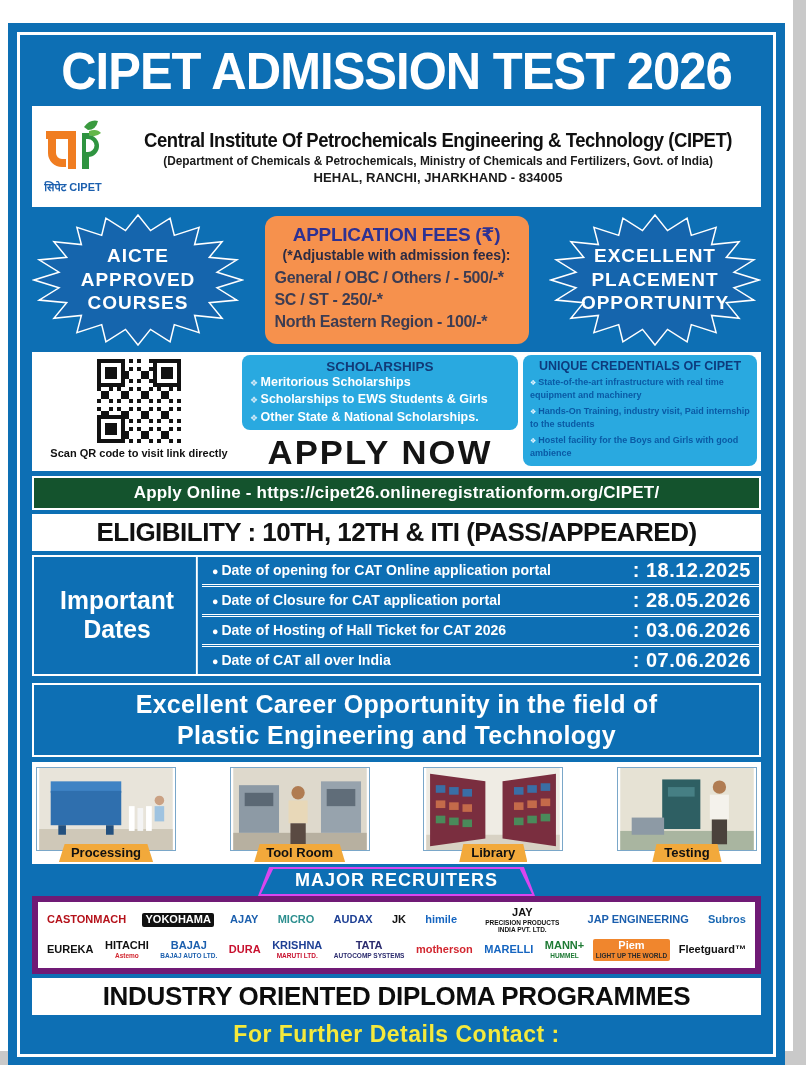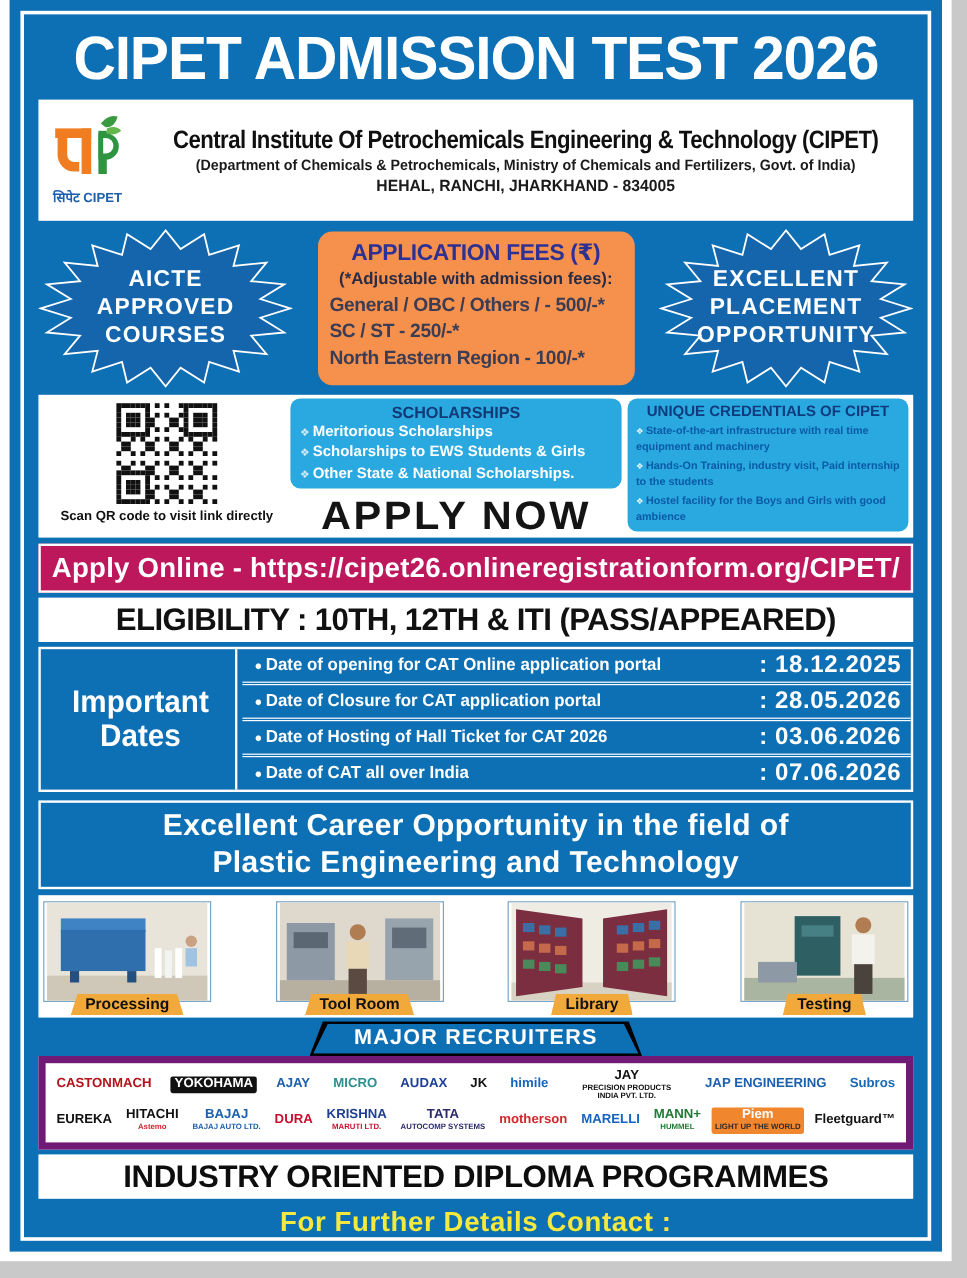--- a/index.html
+++ b/index.html
@@ -1,21 +1,21 @@
 <!DOCTYPE html>
 <html><head>
 <meta charset="utf-8">
 <style>
   * { box-sizing: border-box; margin: 0; padding: 0; }
   html,body { width:806px; height:1065px; }
   body { font-family:"Liberation Sans","DejaVu Sans",sans-serif; background:#ffffff; position:relative; overflow:hidden; }
   .scan-edge-right { position:absolute; right:0; top:0; width:13px; height:1065px; background:#c9c9c9; }
   .scan-edge-bottom { position:absolute; left:0; bottom:0; width:806px; height:14px; background:#c9c9c9; }
 
-  .poster { position:absolute; left:8px; top:0; width:777px; height:1043px; background:#0d6fb4; padding:9px; }
+  .poster { position:absolute; left:8px; top:23px; width:777px; height:1043px; background:#0d6fb4; padding:9px; }
   .frame { width:100%; height:100%; border:3px solid #ffffff; padding:8px 12px 6px 12px; overflow:hidden; }
 
   .main-title { color:#ffffff; font-weight:800; font-size:51px; text-align:center; letter-spacing:-1px;
     transform:scaleX(0.96); white-space:nowrap; line-height:1.05; margin-top:2px; }
 
   
   .header-panel { background:#ffffff; margin-top:7px; height:101px; display:flex; align-items:center; padding:4px 10px; }
   .logo-box { width:78px; text-align:center; }
   .logo-caption { font-size:11px; font-weight:700; color:#1b5fae; white-space:nowrap; }
   .head-center { flex:1; text-align:center; }
@@ -48,22 +48,22 @@
   .sch-title { text-align:center; color:#123a77; font-weight:800; font-size:13.5px; }
   .sch-items div { color:#ffffff; font-weight:700; font-size:12.5px; line-height:1.4; white-space:nowrap; }
   .sch-items div::before { content:"❖ "; color:#cfe9f7; font-size:9px; }
   .apply-now { text-align:center; font-size:33px; font-weight:800; color:#141414; letter-spacing:2px; margin-top:4px; transform:scaleX(1.05); }
   .cred-col { flex:1; padding-left:5px; }
   .cred-box { background:#29a9e0; border-radius:8px; padding:4px 7px; height:111px; }
   .cred-title { text-align:center; color:#0d3b7d; font-weight:800; font-size:12.5px; }
   .cred-items div { color:#0a5aa5; font-weight:700; font-size:9px; line-height:1.45; margin-top:3px; }
   .cred-items div::before { content:"❖ "; color:#e8f6ff; font-size:7px; }
 
-  .apply-bar { margin-top:5px; background:#be185d; border:2px solid #ffffff; color:#fff; text-align:center;
-    font-size:23px; font-weight:700; padding:5px 0; letter-spacing:0.2px; }
+  .apply-bar { margin-top:5px; background:#14532d; border:2px solid #ffffff; color:#fff; text-align:center;
+    font-size:17px; font-weight:700; padding:5px 0; letter-spacing:0.2px; }
   .eligibility { background:#ffffff; margin-top:4px; text-align:center; color:#111; font-weight:800; font-size:26px;
     padding:3px 0; white-space:nowrap; transform-origin:center; letter-spacing:-0.5px; }
 
   
   .dates { margin-top:4px; border:2px solid #ffffff; display:grid; grid-template-columns:168px 1fr; }
   .dates-label { border-right:2px solid #ffffff; display:flex; align-items:center; justify-content:center;
     color:#fff; font-weight:800; font-size:26px; text-align:center; line-height:1.1; transform:scaleX(0.95); }
   .date-row { display:flex; justify-content:space-between; align-items:center; padding:2px 8px 2px 10px; }
   .date-row + .date-row { border-top:3px double #ffffff; }
   .date-label { color:#fff; font-weight:700; font-size:14.5px; white-space:nowrap; transform:scaleX(0.97); transform-origin:left center; }
@@ -75,21 +75,21 @@
 
   
   .photos { background:#ffffff; margin-top:5px; padding:5px 4px 2px 4px; display:flex; justify-content:space-between; }
   .photo-fig { width:140px; display:flex; flex-direction:column; align-items:center; }
   .photo-fig svg { width:140px; height:84px; border:1px solid #7aa7c9; }
   .photo-tag { margin-top:-7px; background:#f2a93b; clip-path:polygon(6% 0,94% 0,100% 100%,0 100%);
     color:#111; font-weight:700; font-size:13px; padding:1px 12px 2px 12px; white-space:nowrap; position:relative; }
 
   
   .ribbon-row { display:flex; justify-content:center; margin-top:3px; }
-  .ribbon-outer { background:#000000; clip-path:polygon(0 100%,4% 0,96% 0,100% 100%); padding:2px 3px; }
+  .ribbon-outer { background:#d946ef; clip-path:polygon(0 100%,4% 0,96% 0,100% 100%); padding:2px 3px; }
   .ribbon { background:#0d6fb4; clip-path:polygon(0 100%,4.5% 0,95.5% 0,100% 100%); color:#fff; font-weight:800;
     font-size:18px; letter-spacing:1px; padding:1px 34px 3px 34px; white-space:nowrap; }
   .logos-panel { background:#ffffff; border:6px solid #701a75; margin-top:0; padding:3px 6px; }
   .logo-row { display:flex; justify-content:space-between; align-items:center; height:30px; }
   .chip { text-align:center; line-height:1; padding:1px 3px; border-radius:2px; }
   .chip .nm { font-weight:800; font-size:11px; white-space:nowrap; display:block; }
   .chip .sub { font-weight:700; font-size:6.5px; display:block; margin-top:1px; max-width:92px; white-space:normal; line-height:1.15; }
 
   .diploma { background:#ffffff; margin-top:4px; text-align:center; color:#0d0d0d; font-weight:800; font-size:26px;
     padding:3px 0; white-space:nowrap; letter-spacing:-0.3px; }

